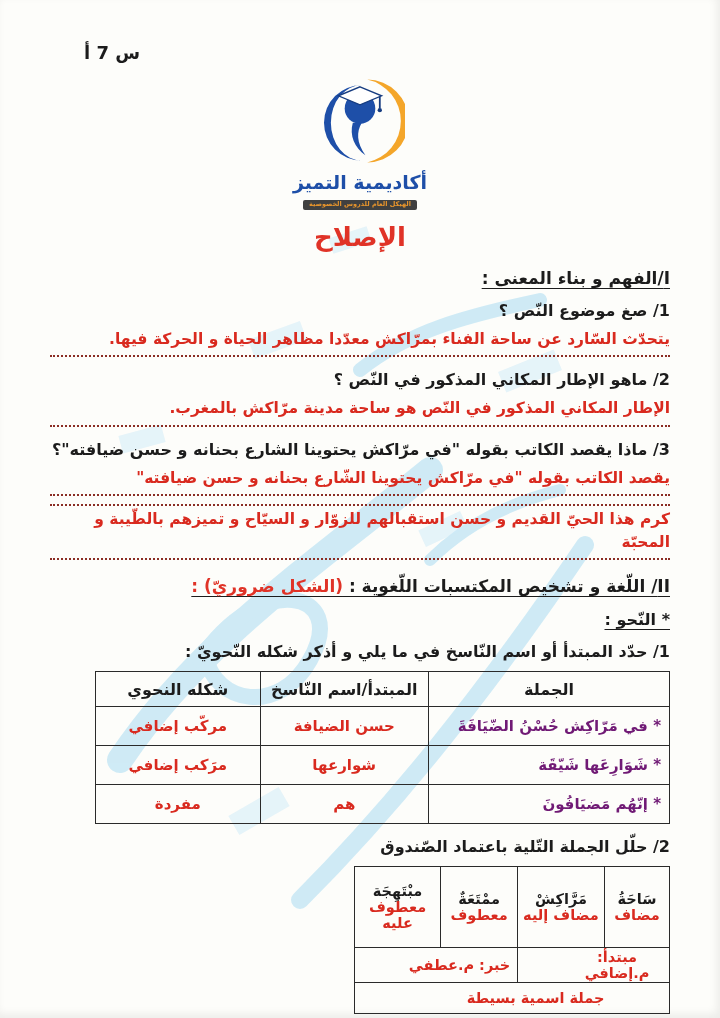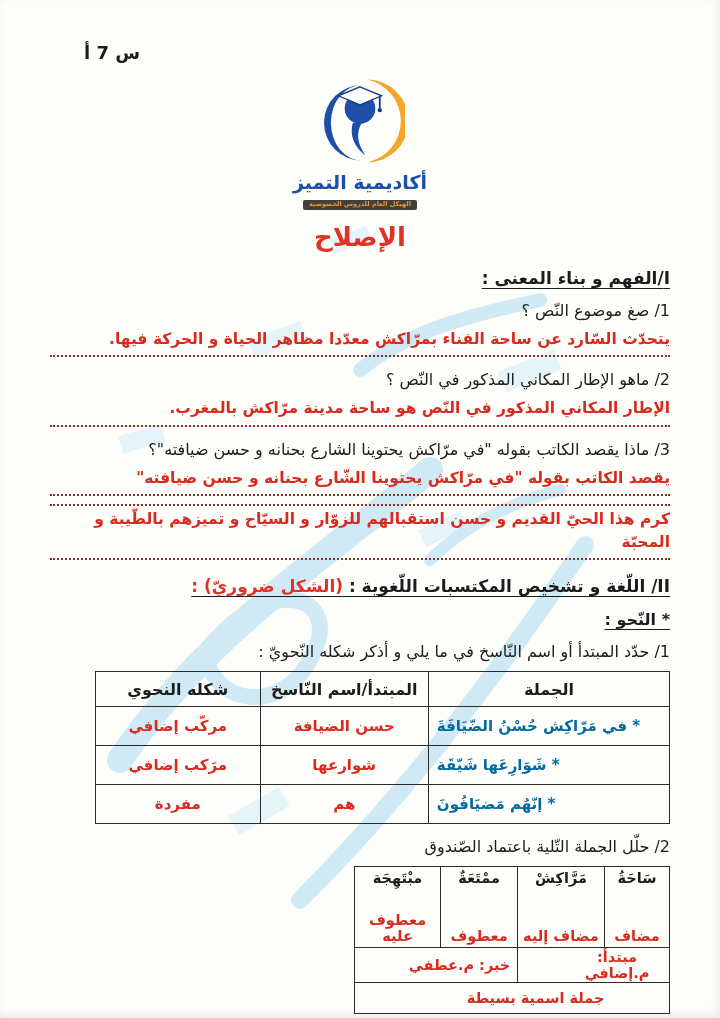--- a/index.html
+++ b/index.html
@@ -20,39 +20,39 @@
     font-size:18px;font-weight:bold;color:#1c1c1c;direction:rtl;
   }
   .logo-wrap{width:150px;margin:0 auto;padding-top:76px;text-align:center;line-height:1.1;}
   .logo-name{font-size:19px;font-weight:bold;color:#1e4fa8;margin-top:2px;}
   .logo-tagline{font-size:6.5px;font-weight:bold;color:#e8952c;background:#404040;
     display:inline-block;padding:1px 6px;border-radius:2px;margin-top:1px;}
   .page-title{text-align:center;font-size:26px;font-weight:bold;color:#e03327;margin-top:12px;}
   .sec-heading{font-size:17px;font-weight:bold;color:#1c1c1c;margin-top:16px;
     text-decoration:underline;text-underline-offset:4px;}
   .sec-heading .red{color:#e03327;}
-  .question{font-size:16px;font-weight:normal;color:#1c1c1c;margin-top:13px;}
+  .question{font-size:16px;font-weight:bold;color:#1c1c1c;margin-top:13px;}
   .answer{font-size:15.5px;font-weight:bold;color:#d92a1f;margin-top:8px;
     border-bottom:2px dotted #8b2d24;padding-bottom:4px;line-height:1.5;}
   .answer.topline{border-top:2px dotted #8b2d24;padding-top:2px;}
   .sub-heading{font-size:16px;font-weight:bold;color:#1c1c1c;margin-top:14px;
     text-decoration:underline;text-underline-offset:4px;}
   table{border-collapse:collapse;}
   .nahw-table{margin-top:10px;width:575px;}
   .nahw-table th,.nahw-table td{border:1.6px solid #2a2a2a;padding:4px 8px;}
   .nahw-table th{font-size:16px;font-weight:bold;color:#1c1c1c;text-align:center;height:26px;}
   .nahw-table td{height:30px;font-weight:bold;font-size:15px;}
-  .nahw-table td.sentence{color:#0369a1;text-align:left;width:245px;}
+  .nahw-table td.sentence{color:#701a75;text-align:right;width:245px;}
   .nahw-table td.red{color:#d92a1f;text-align:center;}
   .col-mubtada{width:163px;}
   .col-shakl{width:160px;}
   .analysis-table{margin-top:10px;width:316px;}
   .analysis-table td{border:1.6px solid #2a2a2a;font-weight:bold;text-align:center;padding-left:48px;}
   .analysis-table .wordcell{height:74px;padding:3px 4px;vertical-align:top;}
-  .wordcell .inner{display:flex;flex-direction:column;justify-content:space-between;height:100%;}
+  .wordcell .inner{display:flex;flex-direction:column;justify-content:center;height:100%;}
   .wordcell .word{color:#1c1c1c;font-size:14.5px;}
   .wordcell .role{color:#d92a1f;font-size:14.5px;}
   .analysis-table .groupcell{color:#d92a1f;font-size:14.5px;height:30px;}
   .analysis-table .typecell{color:#d92a1f;font-size:14.5px;height:28px;margin-top:12px;}
   .c-saha{width:62px;} .c-marrakech{width:92px;} .c-mumtia{width:74px;} .c-mubtahija{width:88px;}
 </style>
 </head>
 <body>
 
 <div class="page">

